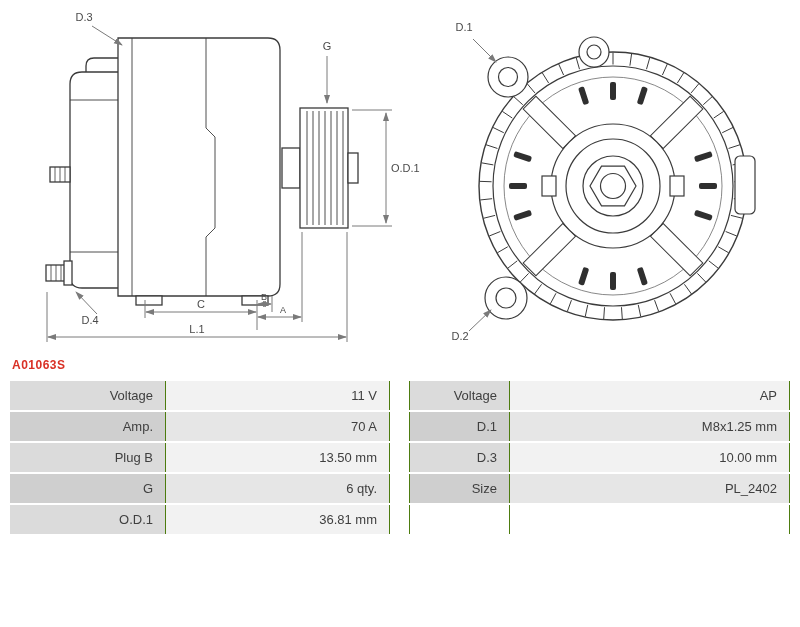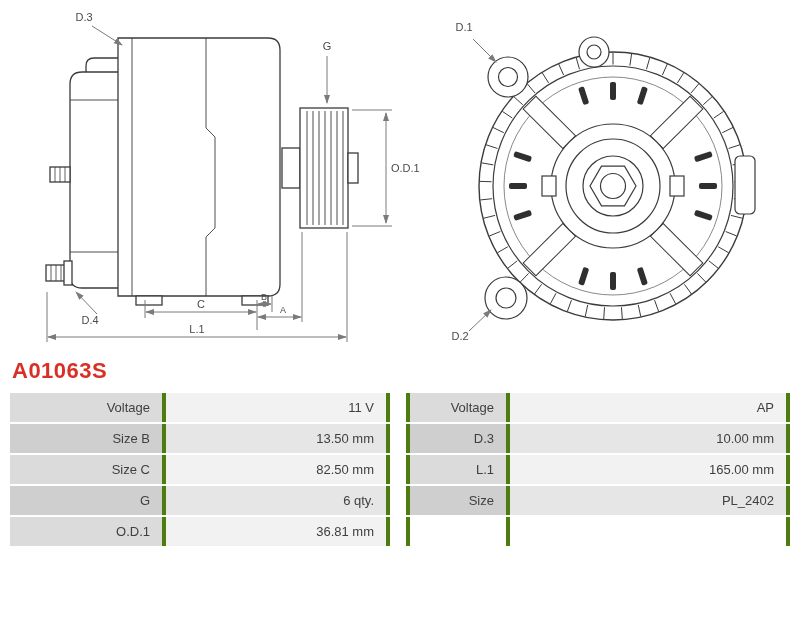--- a/index.html
+++ b/index.html
@@ -4,32 +4,32 @@
 <style>
   html,body{margin:0;padding:0;}
   body{
     width:800px;height:627px;overflow:hidden;background:#fff;
     font-family:"Liberation Sans",sans-serif;
   }
   .drawing-wrap{width:800px;height:352px;}
   svg text{font-family:"Liberation Sans",sans-serif;font-size:11px;fill:#4a4a4a;}
   svg text.small{font-size:9px;}
   .part-number{
-    font-size:22px;font-weight:bold;color:#d93025;
+    font-size:12px;font-weight:bold;color:#d93025;
     margin:6px 0 7px 12px;letter-spacing:.5px;
   }
   .specs{padding:0 10px;}
   table.spec{
     width:780px;border-collapse:separate;border-spacing:0 2px;
     table-layout:fixed;font-size:13px;color:#3f3f3f;
   }
   table.spec td{
     height:15px;line-height:29px;padding:0 12px 0 0;
     text-align:right;vertical-align:middle;white-space:nowrap;
-    border-right:4px solid #4d7c0f;overflow:hidden;
+    border-right:1px solid #4d7c0f;overflow:hidden;
   }
   td.gap{background:#fff;border:none;}
   tr:nth-child(odd) td.lbl{background:#dbdbdb;}
   tr:nth-child(odd) td.val{background:#f2f2f2;}
   tr:nth-child(even) td.lbl{background:#cfcfcf;}
   tr:nth-child(even) td.val{background:#e6e6e6;}
   tr td.empty{background:#fff !important;}
 </style>
 </head>
 <body>
@@ -228,32 +228,32 @@
     </colgroup>
     <tbody>
       <tr>
         <td class="lbl">Voltage</td>
         <td class="val">11 V</td>
         <td class="gap"></td>
         <td class="lbl">Voltage</td>
         <td class="val">AP</td>
       </tr>
       <tr>
-        <td class="lbl">Size B</td>
+        <td class="lbl">Amp.</td>
+        <td class="val">70 A</td>
+        <td class="gap"></td>
+        <td class="lbl">D.1</td>
+        <td class="val">M8x1.25 mm</td>
+      </tr>
+      <tr>
+        <td class="lbl">Plug B</td>
         <td class="val">13.50 mm</td>
         <td class="gap"></td>
         <td class="lbl">D.3</td>
         <td class="val">10.00 mm</td>
-      </tr>
-      <tr>
-        <td class="lbl">Size C</td>
-        <td class="val">82.50 mm</td>
-        <td class="gap"></td>
-        <td class="lbl">L.1</td>
-        <td class="val">165.00 mm</td>
       </tr>
       <tr>
         <td class="lbl">G</td>
         <td class="val">6 qty.</td>
         <td class="gap"></td>
         <td class="lbl">Size</td>
         <td class="val">PL_2402</td>
       </tr>
       <tr>
         <td class="lbl">O.D.1</td>

